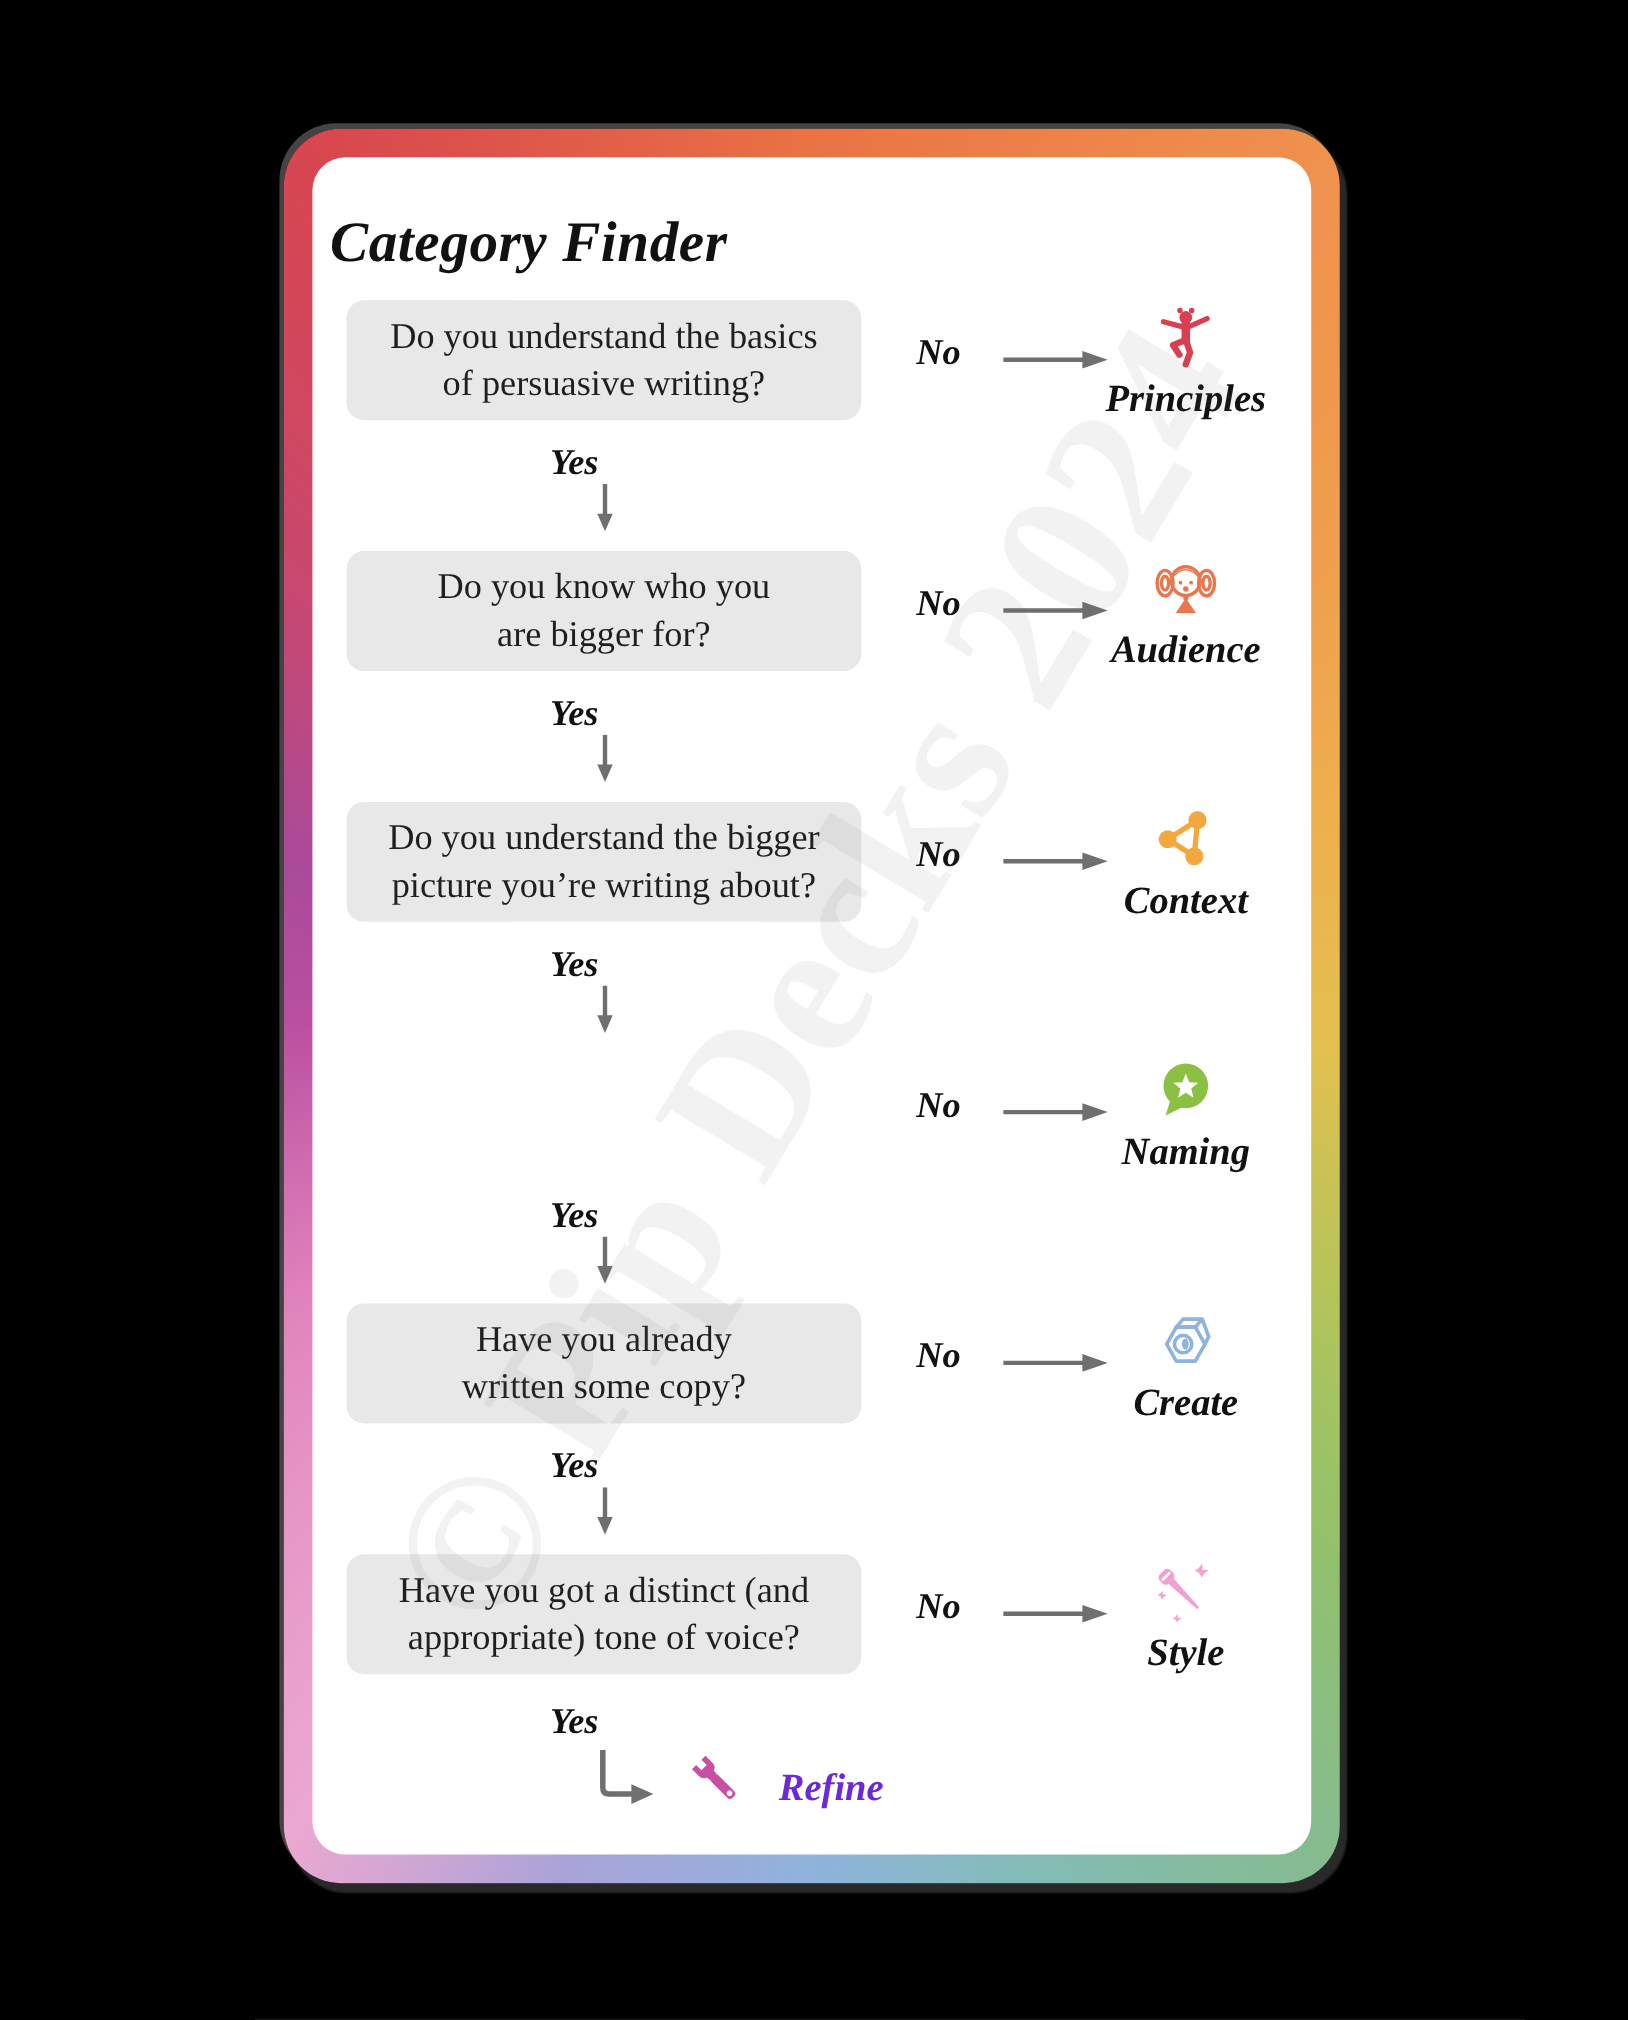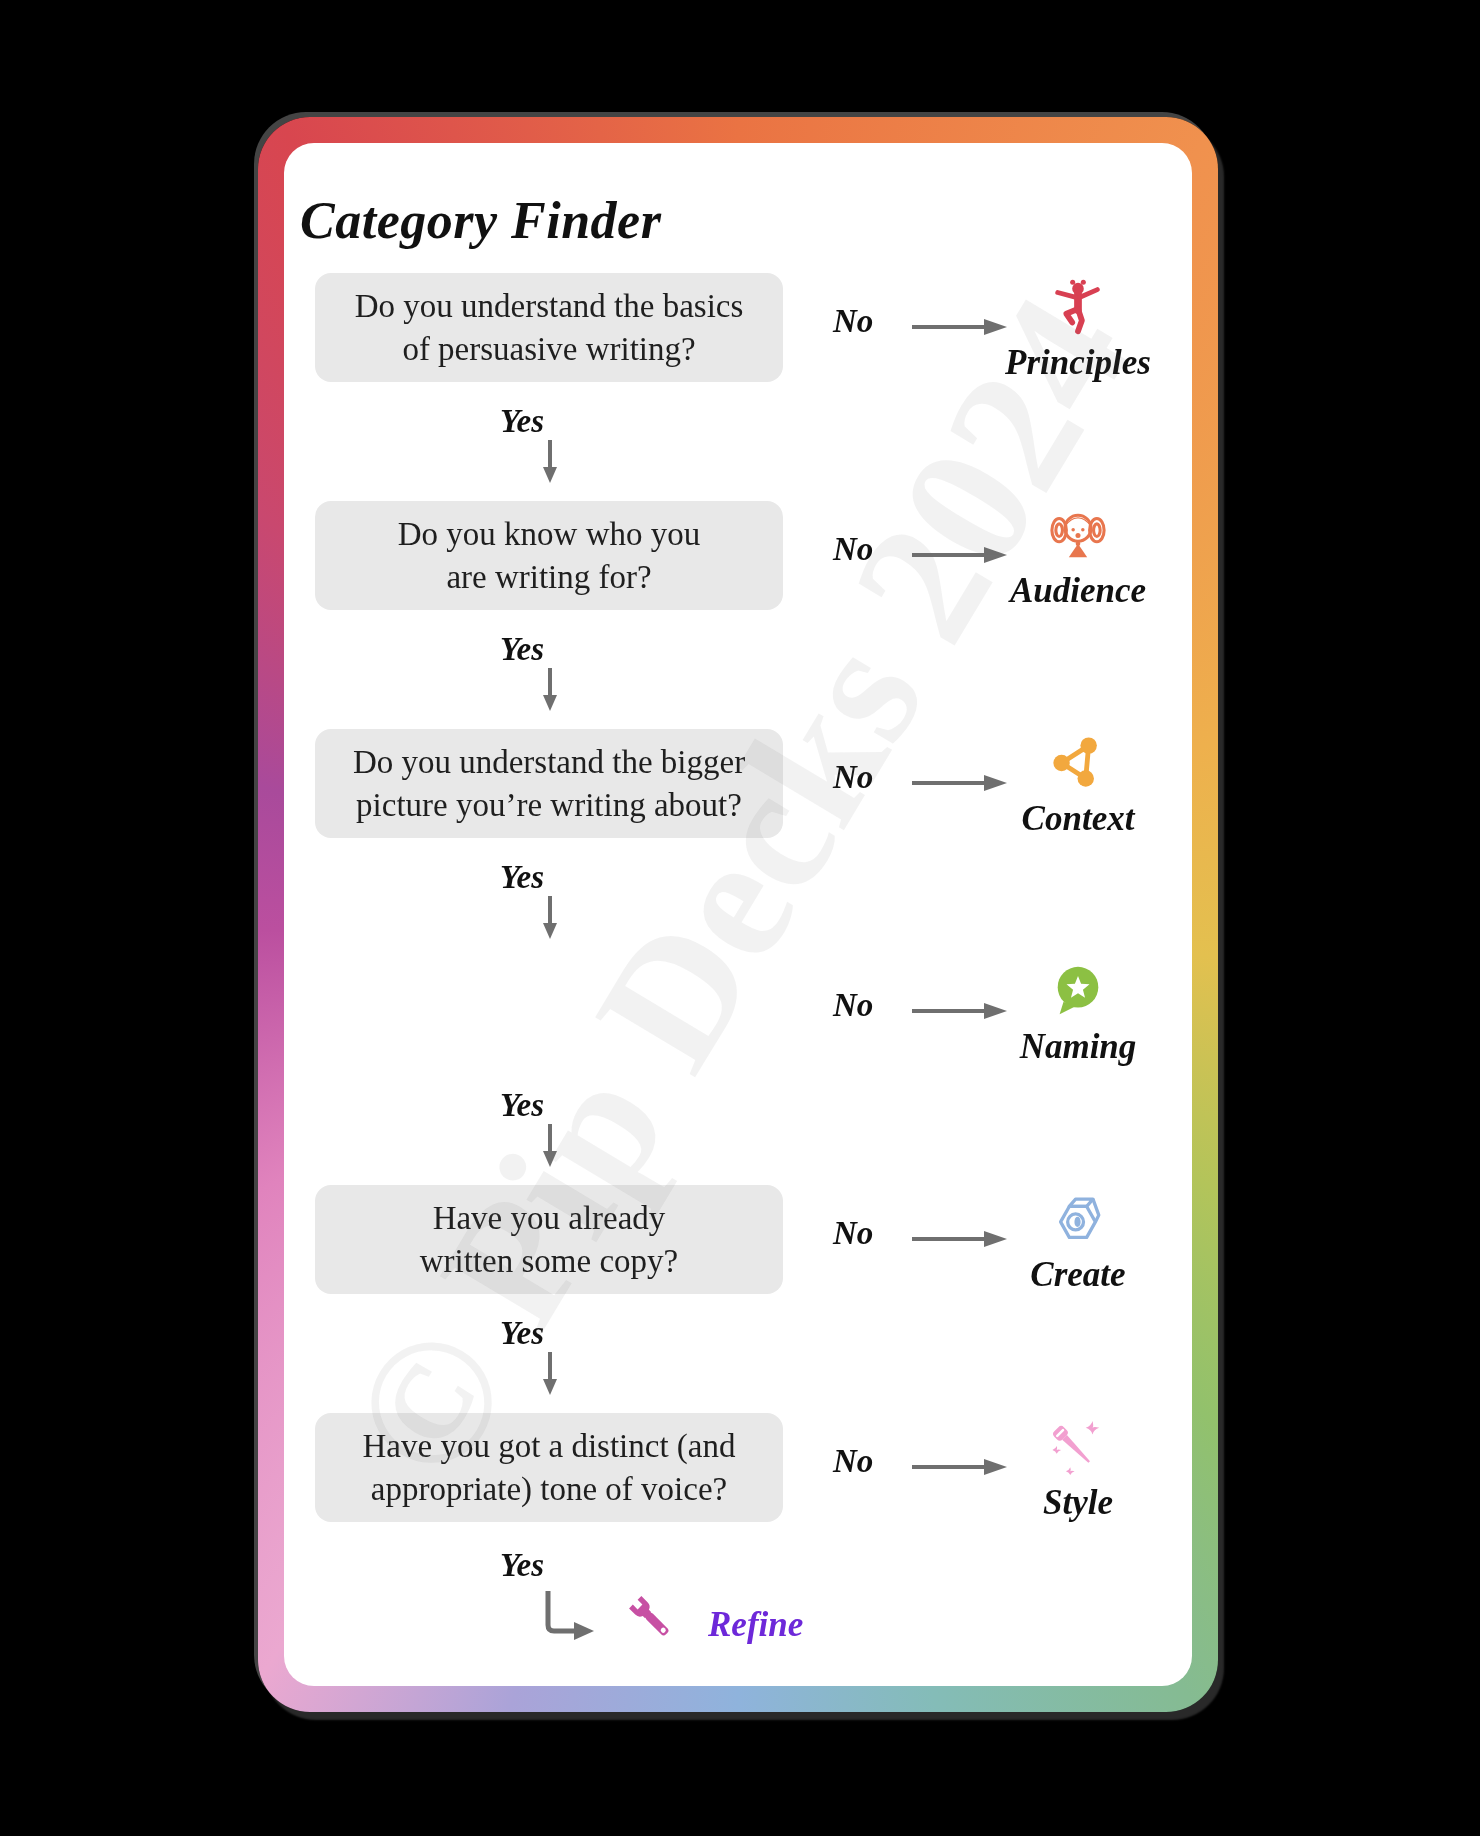--- a/index.html
+++ b/index.html
@@ -70,21 +70,21 @@
       <div class="cat-label" style="top:200px">Principles</div>
 
       <div class="yes-label" style="top:260px">Yes</div>
       <svg class="down-arrow" style="top:297px" width="16" height="44" viewBox="0 0 16 44">
           <line x1="8" y1="0" x2="8" y2="28" stroke="#6f6f6f" stroke-width="4"></line>
           <polygon points="1,27 15,27 8,43" fill="#6f6f6f"></polygon>
         </svg>
 
       <div class="qbox" style="top:358px">
         <span>Do you know who you</span>
-        <span>are writing for?</span>
+        <span>are bigger for?</span>
       </div>
       <div class="no-label" style="top:388px">No</div>
       <svg class="no-arrow" style="top:403px" width="96" height="18" viewBox="0 0 96 18">
           <line x1="0" y1="9" x2="74" y2="9" stroke="#6f6f6f" stroke-width="4"></line>
           <polygon points="72,1 72,17 95,9" fill="#6f6f6f"></polygon>
         </svg>
       <div class="cat-icon" style="top:363px">
         <svg width="58" height="58" viewBox="0 0 60 60">
           <g stroke="#e8764e" fill="none" stroke-width="3.2">
             <ellipse cx="10.5" cy="25" rx="7.5" ry="12"></ellipse>

